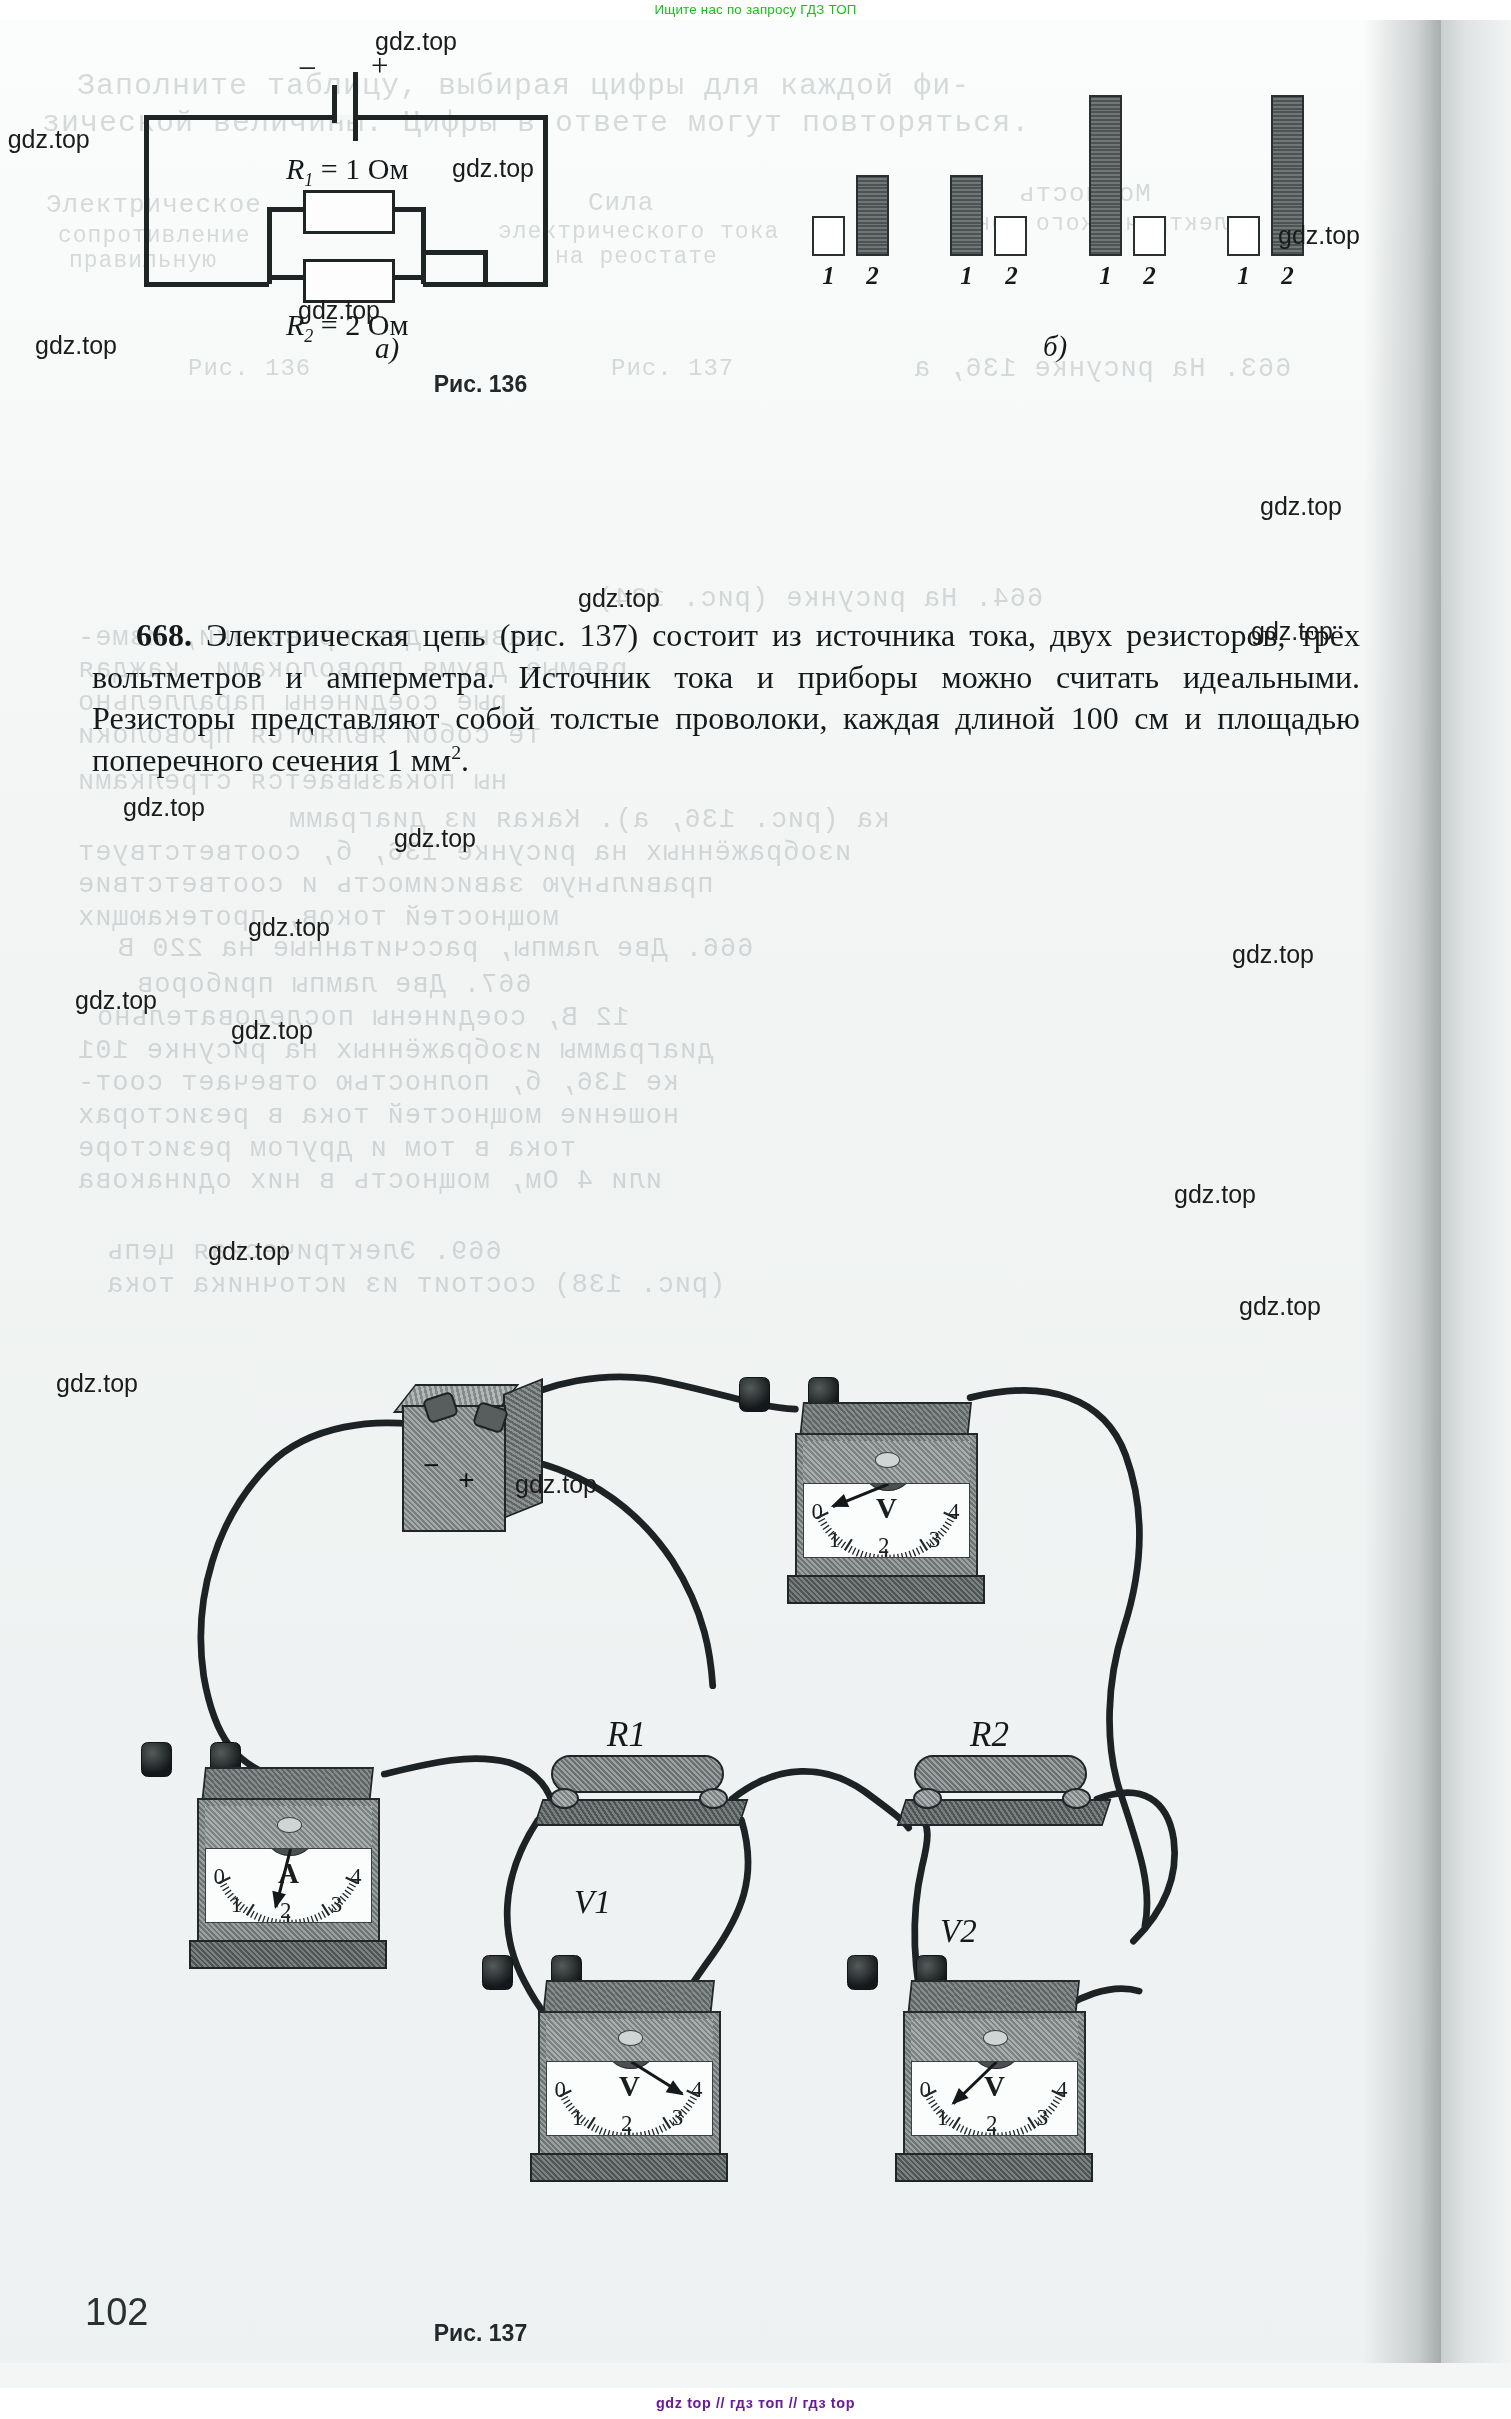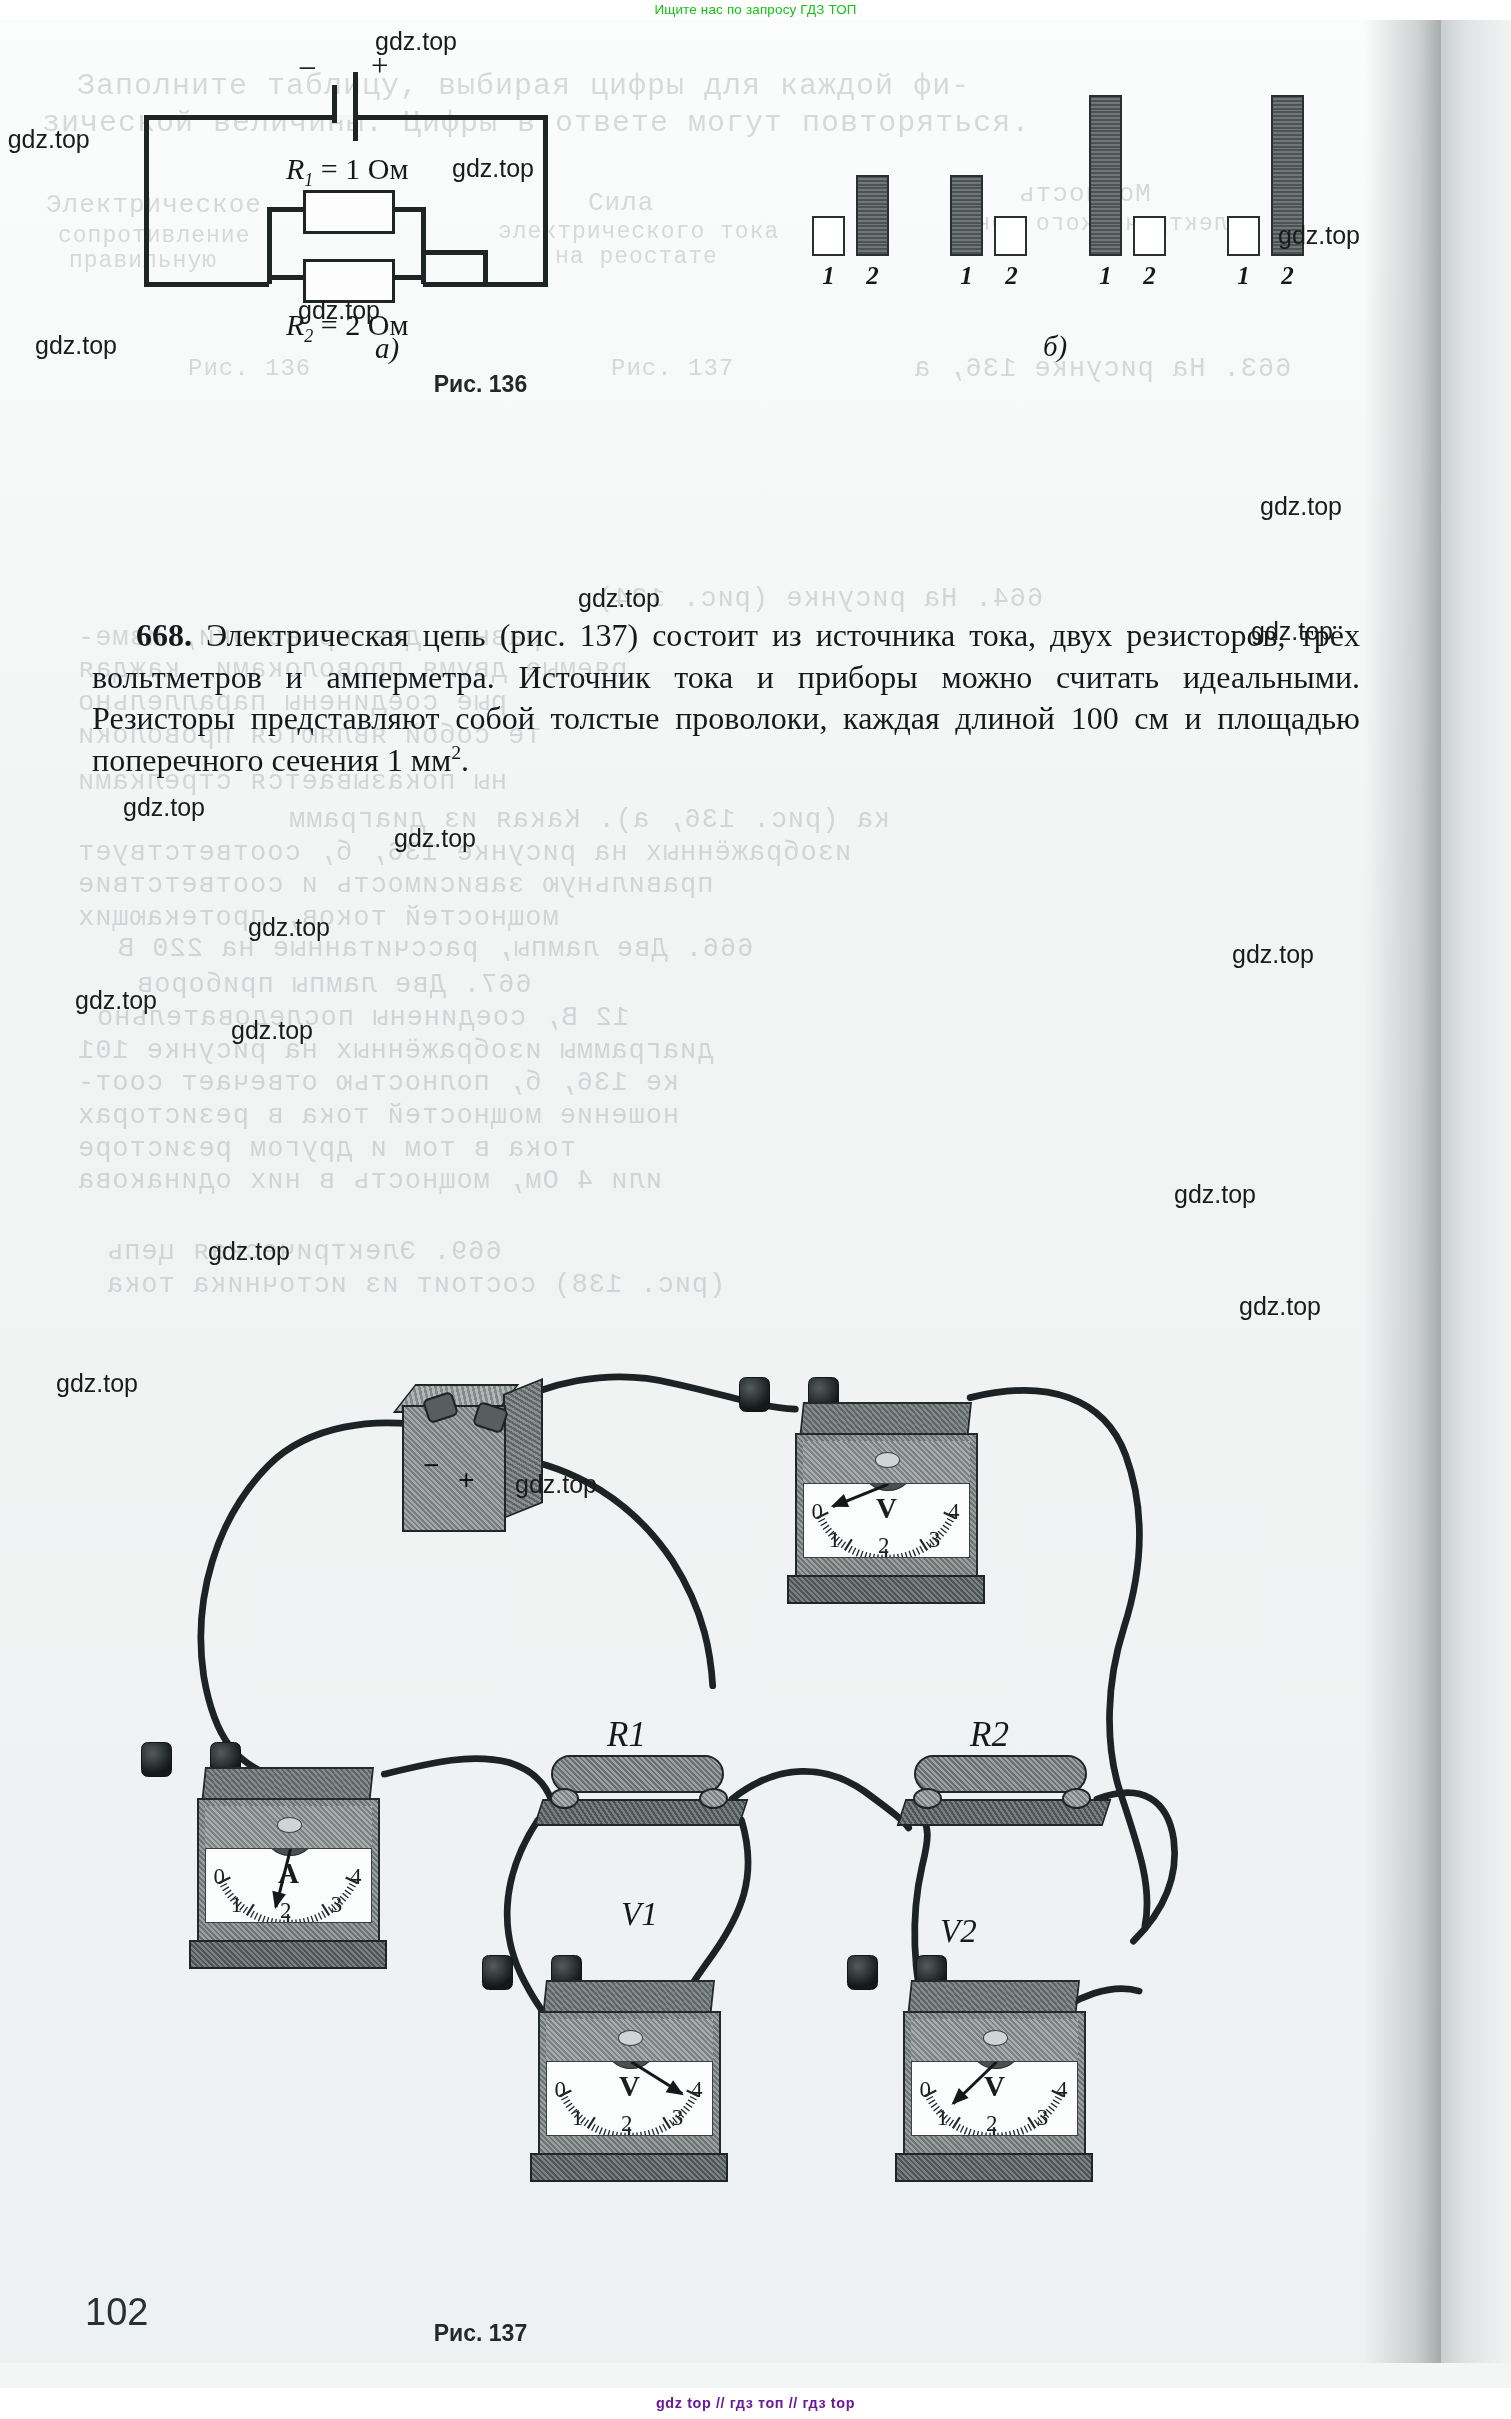--- a/index.html
+++ b/index.html
@@ -548,21 +548,21 @@
               <line x1="10.218452492835283" y1="17.064319656826278" x2="17.026408347192813" y2="12.862922617135908" stroke="#20262a" stroke-width="1.4"></line>
               <line x1="7.896062564374404" y1="13.051532700771034" x2="14.930593045898846" y2="9.241627071427516" stroke="#20262a" stroke-width="1.4"></line>
               <line x1="5.804181697786419" y1="8.913901908335973" x2="18.47176043231068" y2="2.952991826424956" stroke="#20262a" stroke-width="2.4"></line>
             </svg></div>
         <div class="needle" style="transform:rotate(14deg)"></div>
       </div>
     </div>
     <div class="base"></div>
   </div>
 
-  <div class="mlabel" style="left:574px;top:556px;margin-left:47px;">V1</div>
+  <div class="mlabel" style="left:574px;top:544px;">V1</div>
   <div class="meter" style="left:538px;top:615px;">
     <div class="term l"></div>
     <div class="term r"></div>
     <div class="topplate">
       <div class="pm minus"></div>
       <div class="pm plus"></div>
     </div>
     <div class="body">
       <div class="upperband">
         <div class="screw"></div>

